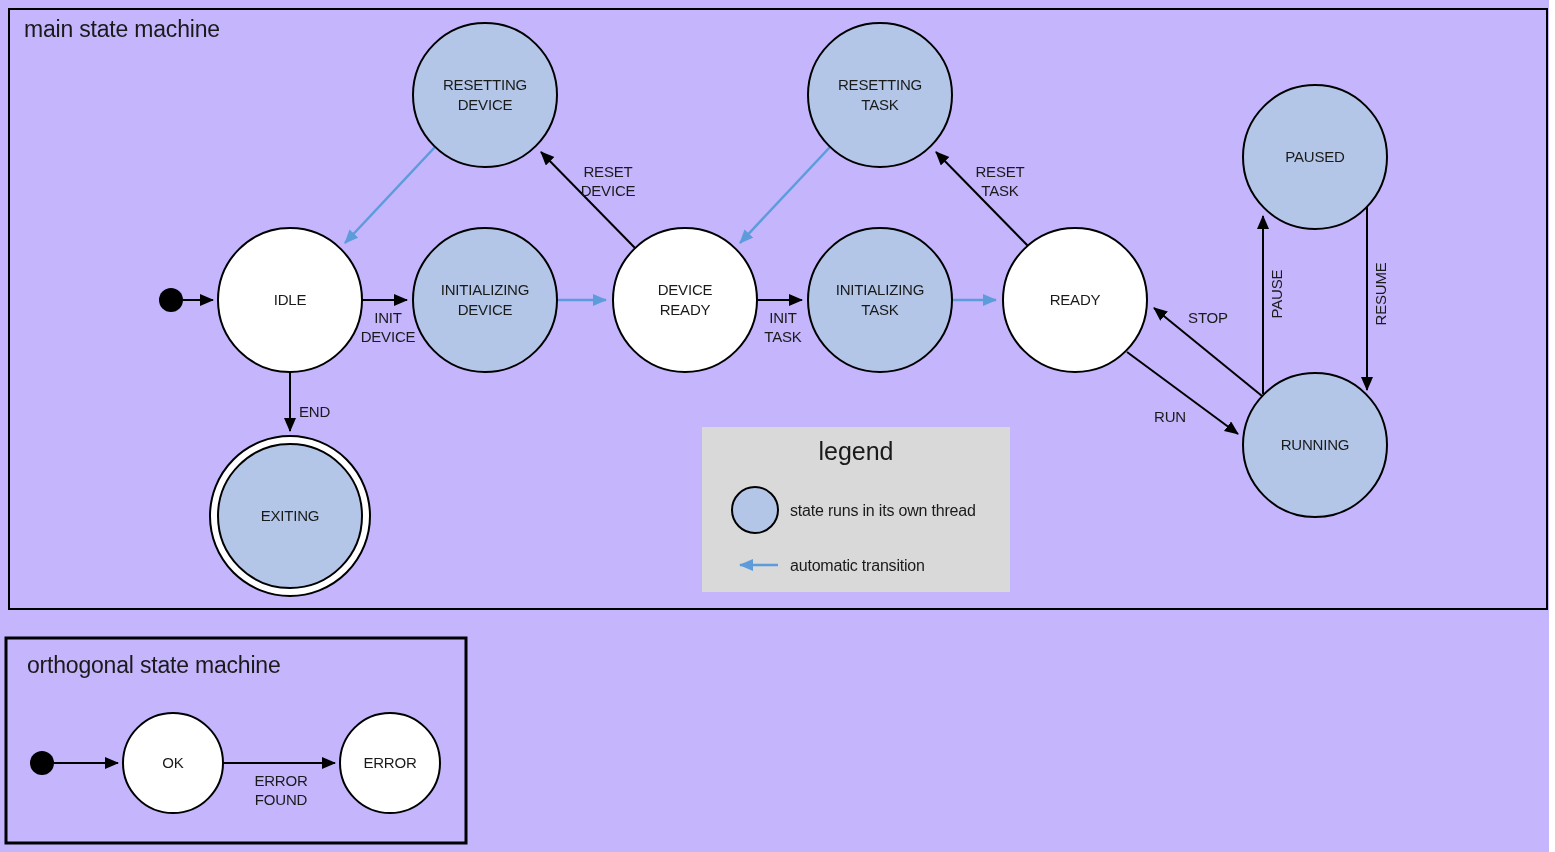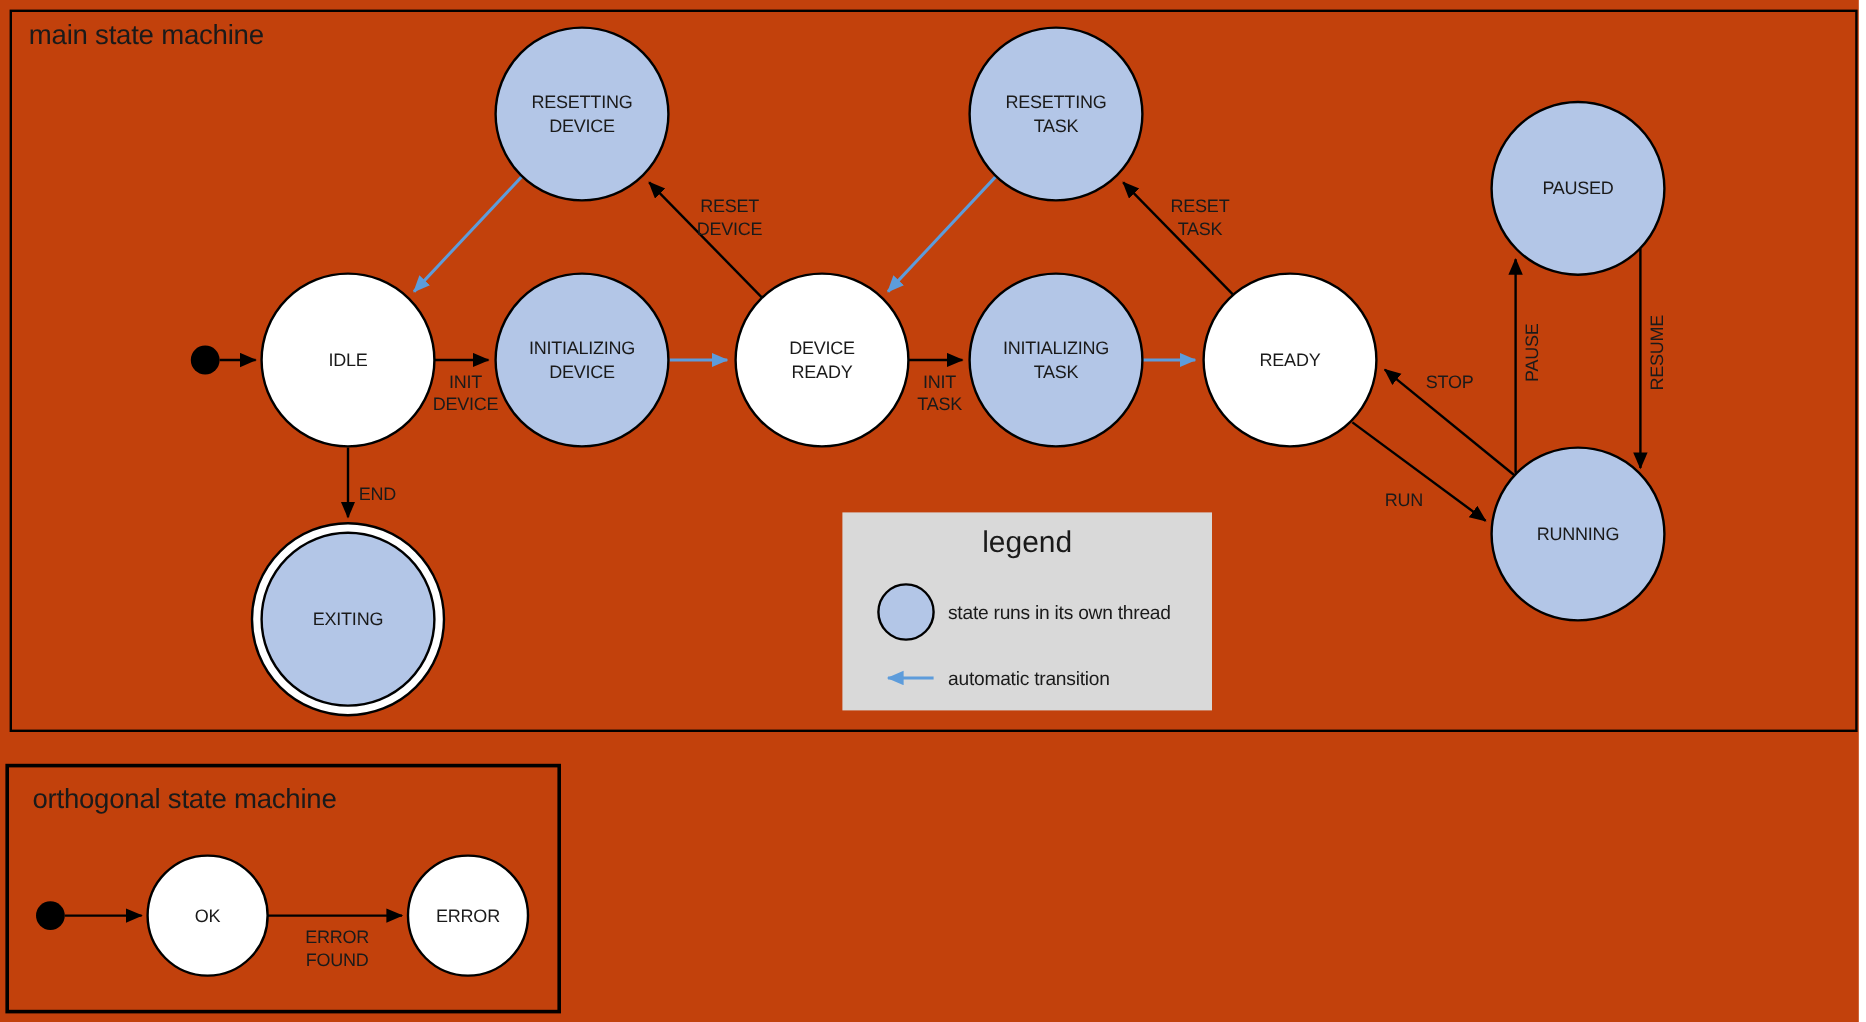--- a/index.html
+++ b/index.html
@@ -5,21 +5,21 @@
   html, body {
     margin: 0;
     padding: 0;
     background: #ffffff;
     font-family: "Liberation Sans", sans-serif;
   }
   #stage {
     position: relative;
     width: 1549px;
     height: 852px;
-    background: #c2410c;
+    background: #c4b5fd;
   }
   svg { display: block; }
 
   .frame        { fill: none; stroke: #000000; stroke-width: 2; }
   .frame-thick  { fill: none; stroke: #000000; stroke-width: 3; }
   .state-threaded { fill: #b3c6e7; stroke: #000000; stroke-width: 2; }
   .state-plain    { fill: #ffffff; stroke: #000000; stroke-width: 2; }
   .final-outer    { fill: #ffffff; stroke: #000000; stroke-width: 2; }
   .init-dot       { fill: #000000; stroke: none; }
   .edge      { stroke: #000000; stroke-width: 2; fill: none; }

